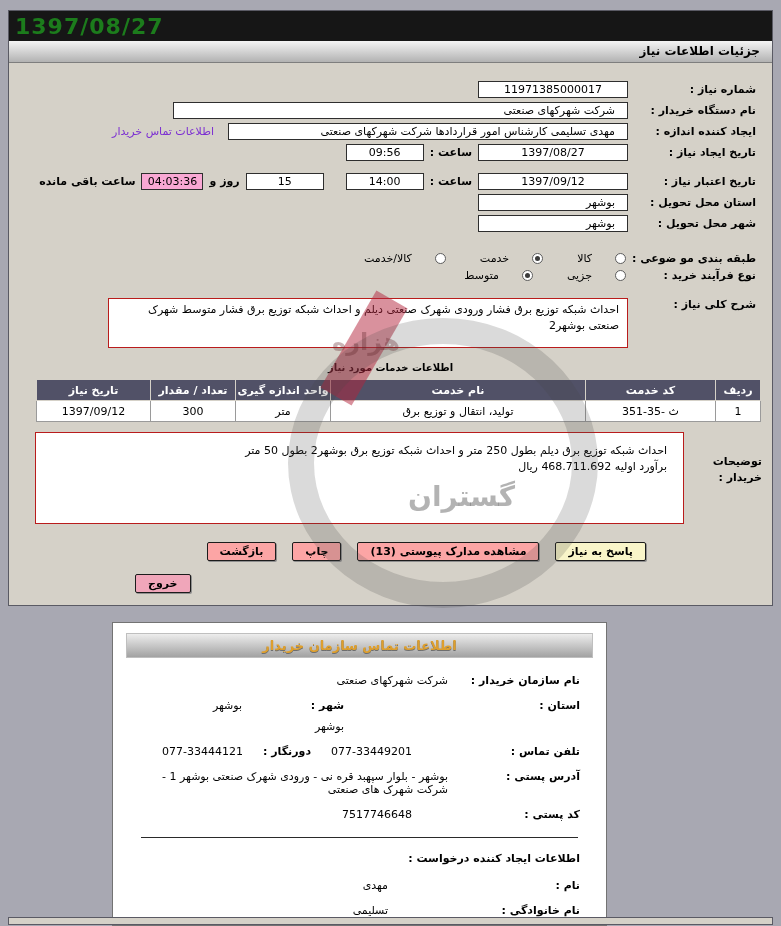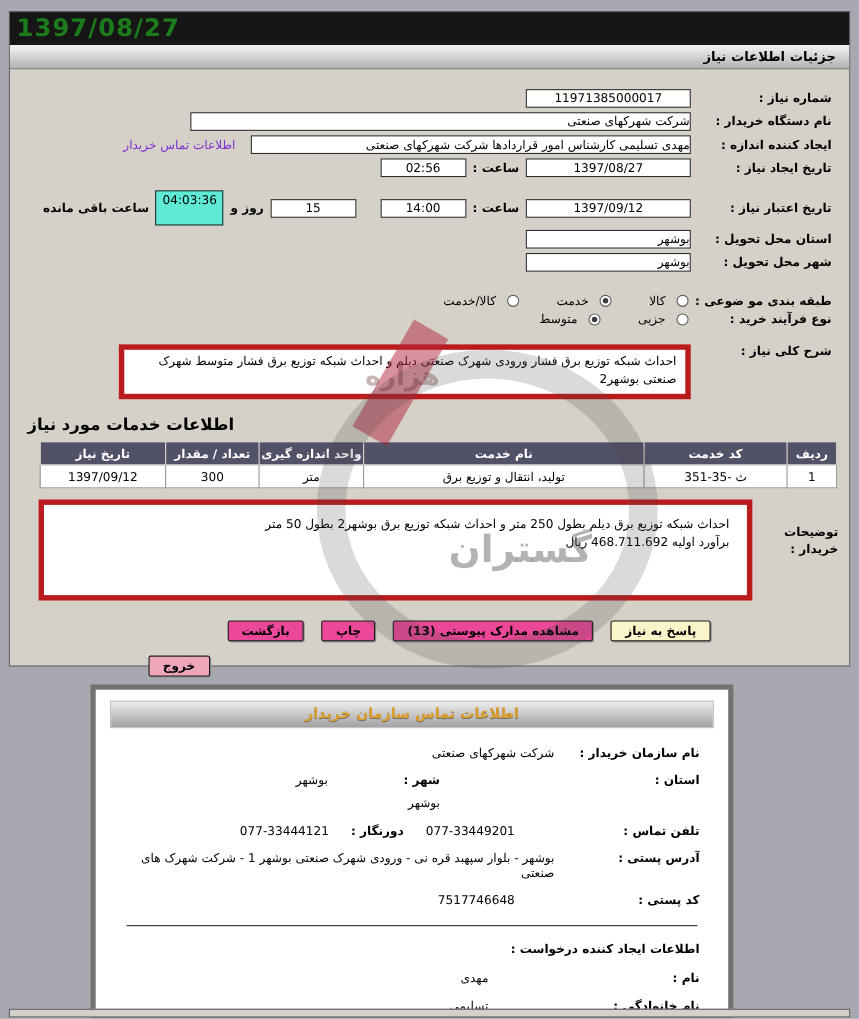--- a/index.html
+++ b/index.html
@@ -28,76 +28,76 @@
     text-align: right; padding: 0 12px;
     font-weight: bold; font-size: 12px; direction: rtl;
   }
 
   .form { padding: 18px 16px 0; direction: rtl; }
   .frow { display: flex; direction: rtl; align-items: center; gap: 6px; margin-bottom: 4px; }
   .flabel { width: 122px; flex: none; font-weight: bold; white-space: nowrap; }
   .slabel { font-weight: bold; white-space: nowrap; }
   .box {
     background: #fff; border: 1px solid #2e2e2e;
-    height: 17px; line-height: 15px; padding: 0 0;
+    height: 17px; line-height: 15px; padding: 0 12px;
     overflow: hidden; white-space: nowrap; direction: rtl;
   }
   .center { text-align: center; }
   .num { direction: ltr; unicode-bidi: isolate; }
   .w150 { width: 150px; } .w455 { width: 455px; } .w400 { width: 400px; }
   .w78 { width: 78px; }
   .gap-big { margin-right: 16px; }
-  .remaining { background: #5eead4; border: 1px solid #2e2e2e; height: 32px; line-height: 15px; width: 62px; text-align: center; }
+  .remaining { background: #f9a8d4; border: 1px solid #2e2e2e; height: 17px; line-height: 15px; width: 62px; text-align: center; }
   .contact-link { color: #7c2fd2; margin-right: 8px; white-space: nowrap; cursor: pointer; }
 
   .mt8 { margin-top: 12px; } .mt20 { margin-top: 20px; } .mt16 { margin-top: 16px; }
 
   .rgroup { display: flex; direction: rtl; gap: 34px; margin-right: 2px; }
-  .ritem { display: flex; direction: rtl; align-items: center; gap: 10px; cursor: pointer; }
+  .ritem { display: flex; direction: rtl; align-items: center; gap: 23px; cursor: pointer; }
   .radio { width: 11px; height: 11px; border-radius: 50%; border: 1px solid #5d5d5d; background: #fff; position: relative; flex: none; }
   .radio.selected::after { content: ''; position: absolute; inset: 2px; border-radius: 50%; background: #3c3c3c; }
 
   .frow-desc { align-items: flex-start; }
   .areabox {
-    background: #fff; border: 5px solid #b91c1c;
+    background: #fff; border: 1px solid #b91c1c;
     direction: rtl; text-align: right;
     padding: 3px 8px; line-height: 16px;
   }
   .desc-box { width: 520px; height: 50px; }
 
-  .sec-title { text-align: left; direction: rtl; font-weight: bold; font-size: 15px; margin: 14px 16px 6px; }
+  .sec-title { text-align: center; direction: rtl; font-weight: bold; font-size: 10px; margin: 14px 16px 6px; }
 
   .svc-table { border-collapse: collapse; margin: 0 14px 0 27px; direction: rtl; width: 724px; table-layout: fixed; }
   .svc-table th {
     background: #515167; color: #fff; font-size: 11px; font-weight: bold;
     height: 21px; border: 1px solid #d5d1c8; text-align: center;
   }
   .svc-table td {
     background: #fff; height: 21px; border: 1px solid #9a9a9a;
     text-align: center; font-size: 11px;
   }
 
   .notes { display: flex; direction: rtl; gap: 8px; margin: 10px 10px 0 26px; }
   .notes-label { width: 70px; flex: none; font-weight: bold; padding-top: 22px; line-height: 16px; text-align: right; }
   .notes-box { flex: 1; height: 92px; padding: 10px 16px; }
 
   .btnrow { display: flex; direction: rtl; gap: 16px; margin: 18px 126px 0 0; }
   .btn {
     height: 19px; padding: 1px 12px;
-    background: #ec4899; border: 1px solid #1c1c1c; border-radius: 2px;
+    background: #fca5a5; border: 1px solid #1c1c1c; border-radius: 2px;
     font-family: inherit; font-size: 11px; font-weight: bold;
     box-shadow: 1px 1px 0 #8f8f8f; cursor: pointer; white-space: nowrap; direction: rtl;
   }
   .btn-exit { background: #f0a6ba; margin-top: 32px; }
   .btn-respond { background: #f9f5c9; }
 
   .panel {
-    position: absolute; left: 82px; top: 622px;
-    width: 585px; height: 304px;
-    background: #fff; border: 5px solid #737373; z-index: 10;
+    position: absolute; left: 112px; top: 622px;
+    width: 495px; height: 304px;
+    background: #fff; border: 1px solid #737373; z-index: 10;
   }
   .panel-header {
     margin: 10px 13px 14px; height: 25px;
     background: linear-gradient(#ededed, #a2a2a2); border: 1px solid #bfbfbf;
     display: flex; align-items: center; justify-content: center;
     color: #de9f2d; font-weight: bold; font-size: 13px; text-shadow: 0 1px 0 #6e6e6e;
     direction: rtl;
   }
   .panel-body { padding: 2px 26px; direction: rtl; }
   .crow { display: flex; direction: rtl; align-items: flex-start; margin-bottom: 12px; }
@@ -105,21 +105,21 @@
   .clabel2 { font-weight: bold; white-space: nowrap; }
   .cval { white-space: nowrap; }
   .ind36 { margin-right: 36px; } .ind60 { margin-right: 60px; } .ind20 { margin-right: 20px; }
   .divider { border-top: 1px solid #2a2a2a; margin: 16px 2px 14px; }
   .creator-title { font-weight: bold; direction: rtl; text-align: right; margin-bottom: 14px; }
 
   .watermark { position: absolute; inset: 0; pointer-events: none; z-index: 30; }
   .wm-circle { position: absolute; left: 288px; top: 318px; width: 310px; height: 290px; border: 26px solid rgba(70,70,70,0.20); border-radius: 50%; }
   .wm-red { position: absolute; left: 346px; top: 292px; width: 36px; height: 112px; background: rgba(180,35,60,0.5); transform: rotate(30deg); }
   .wm-t1 { position: absolute; left: 332px; top: 328px; font-size: 24px; font-weight: bold; color: rgba(100,40,45,0.35); direction: rtl; }
-  .wm-t2 { position: absolute; left: 408px; top: 480px; font-size: 34px; font-weight: bold; color: rgba(75,75,75,0.42); direction: rtl; }
+  .wm-t2 { position: absolute; left: 408px; top: 480px; font-size: 28px; font-weight: bold; color: rgba(75,75,75,0.42); direction: rtl; }
 
   .bottom-strip { position: absolute; left: 8px; bottom: 1px; width: 765px; height: 8px; background: #d5d1c8; border: 1px solid #5a5a64; z-index: 40; }
 </style>
 </head>
 <body>
 
 <div class="window">
 
   <div class="topbar">
     <span class="date-green num">1397/08/27</span>
@@ -142,21 +142,21 @@
     <div class="frow">
       <div class="flabel">ایجاد کننده اندازه :</div>
       <div class="box w400">مهدی تسلیمی کارشناس امور قراردادها شرکت شهرکهای صنعتی</div>
       <span class="contact-link">اطلاعات تماس خریدار</span>
     </div>
 
     <div class="frow">
       <div class="flabel">تاریخ ایجاد نیاز :</div>
       <div class="box w150 center num">1397/08/27</div>
       <span class="slabel">ساعت :</span>
-      <div class="box w78 center num">02:56</div>
+      <div class="box w78 center num">09:56</div>
     </div>
 
     <div class="frow mt8">
       <div class="flabel">تاریخ اعتبار نیاز :</div>
       <div class="box w150 center num">1397/09/12</div>
       <span class="slabel">ساعت :</span>
       <div class="box w78 center num">14:00</div>
       <div class="box w78 center num gap-big">15</div>
       <span class="slabel">روز و</span>
       <div class="remaining num">04:03:36</div>

